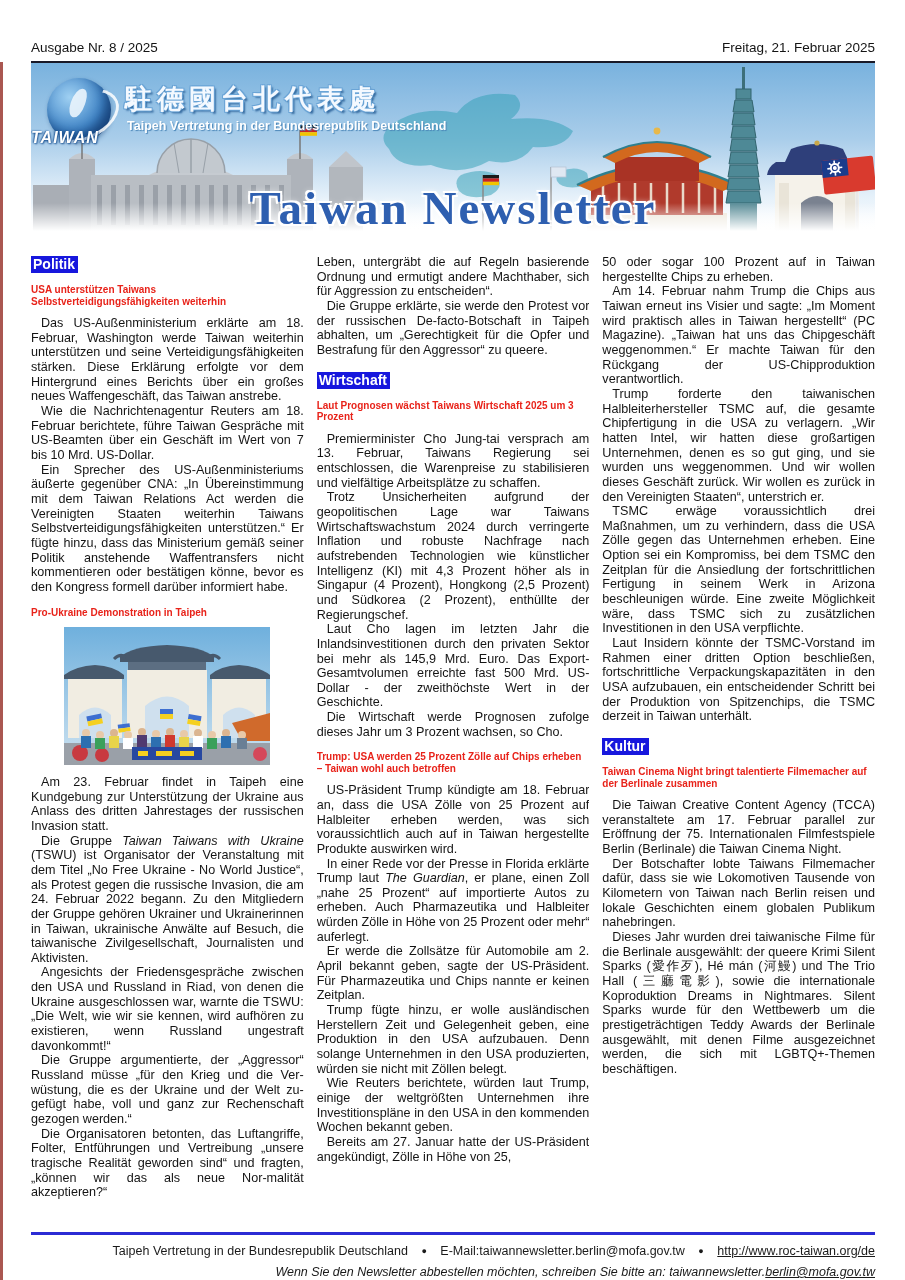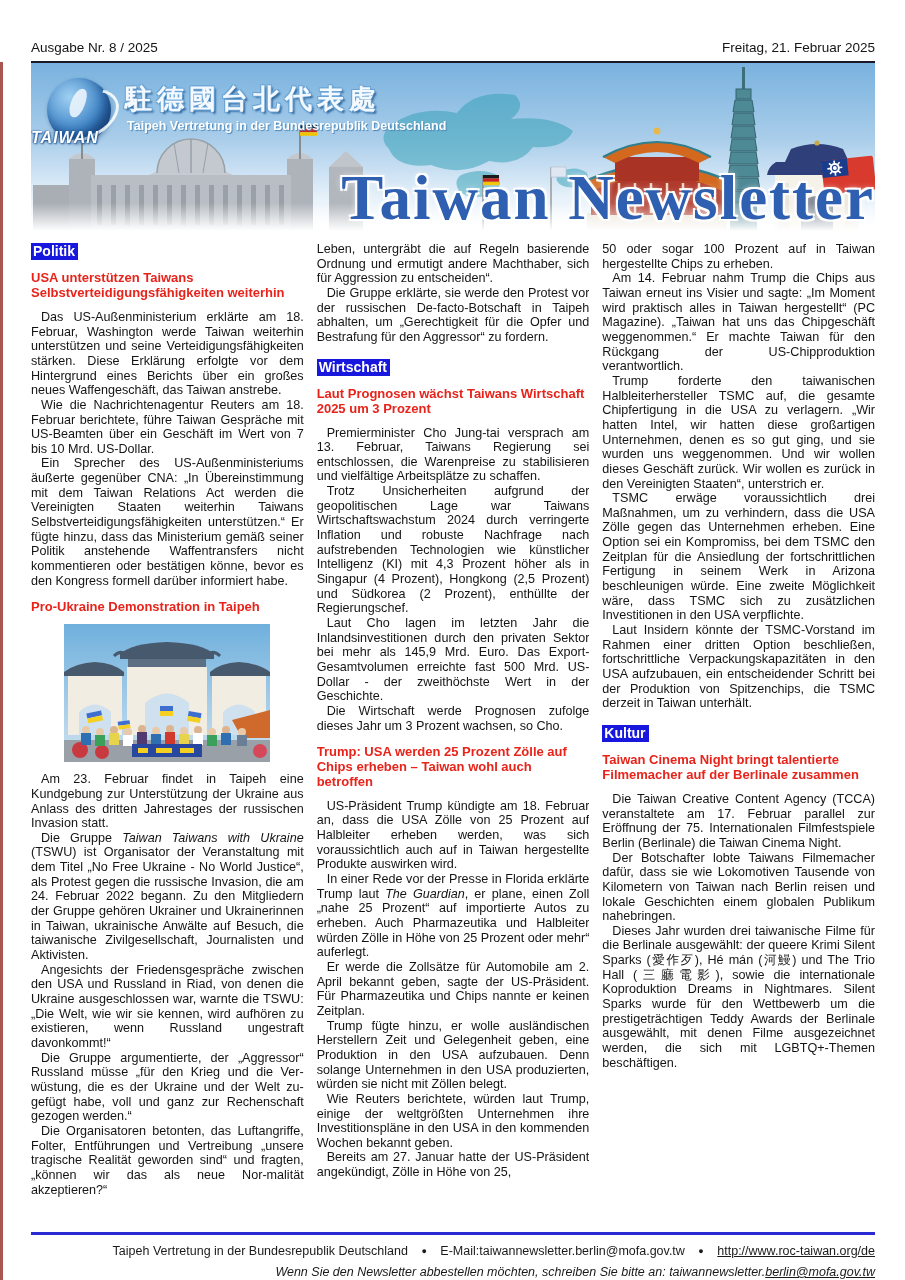--- a/index.html
+++ b/index.html
@@ -20,33 +20,33 @@
          background:#eaf4fc;border-radius:60% 40% 55% 45%;transform:rotate(18deg);opacity:.9;}
   .globe::after{content:"";position:absolute;left:-4px;top:14px;width:72px;height:42px;border-radius:50%;
          border:3px solid rgba(255,255,255,.85);border-top-color:transparent;border-left-color:transparent;
          transform:rotate(-24deg);}
   .logo-word{position:absolute;left:0;top:66px;color:#fff;font-weight:bold;font-style:italic;
          font-size:16px;letter-spacing:1px;text-shadow:1px 1px 2px #1c5494,-1px 0 2px #1c5494;}
   .zh{position:absolute;left:94px;top:18px;font-size:27px;font-weight:bold;color:#f4f9ff;letter-spacing:5px;
       text-shadow:-1px -1px 0 #6aa4d6,1px -1px 0 #6aa4d6,-1px 1px 0 #6aa4d6,2px 2px 2px #32689e;font-family:Liberation Mono, monospace;}
   .zh-sub{position:absolute;left:96px;top:56px;font-size:12.5px;font-weight:bold;color:#fff;
       text-shadow:1px 1px 1px #4a86b8;}
-  .nl-title{position:absolute;left:0;right:0;bottom:-4px;text-align:right;
-      font-family:"Liberation Serif","DejaVu Serif",serif;font-size:63px;font-weight:bold;letter-spacing:2px;
+  .nl-title{position:absolute;left:0;right:0;bottom:-4px;text-align:center;
+      font-family:"Liberation Serif","DejaVu Serif",serif;font-size:47px;font-weight:bold;letter-spacing:2px;
       color:#2e5fb0;text-shadow:-2px -2px 0 #fff,2px -2px 0 #fff,-2px 2px 0 #fff,2px 2px 0 #fff,0 0 7px #fff;}
 
   
-  .cols{display:flex;gap:13px;margin-top:11px;height:966px;}
+  .cols{display:flex;gap:13px;margin-top:24px;height:966px;}
   .col{flex:1;min-width:0;font-size:12.6px;line-height:1.165;text-align:justify;overflow:hidden;}
   .col p{margin:0;text-indent:10px;}
   .col p.cont{text-indent:0;}
   .label{display:inline-block;background:#1717dd;color:#fff;font-weight:bold;font-size:14px;
          padding:0 3px 1px 2px;margin:1px 0 9px;}
   .label.later{margin-top:14px;}
-  .head{color:#e8231a;font-weight:bold;font-size:13px;line-height:1.14;margin:12px 0 9px;text-align:left;}
+  .head{color:#e8231a;font-weight:bold;font-size:10px;line-height:1.14;margin:12px 0 9px;text-align:left;}
   .head.first{margin-top:2px;}
   .photo{display:block;width:206px;height:138px;margin:9px auto 10px;}
 
   
   .footer{position:absolute;left:31px;right:30px;bottom:1px;font-size:12.5px;text-align:right;color:#1a1a1a;}
   .frule{border-top:3px solid #2b2bd4;margin-bottom:9px;}
   .f1 .dot{font-size:9px;vertical-align:1px;margin:0 10px;}
   .f2{margin-top:7px;font-style:italic;}
   .flink{color:#1a1a1a;text-decoration:underline;cursor:pointer;}
 </style>
@@ -298,21 +298,21 @@
         <p>Am 23. Februar findet in Taipeh eine Kundgebung zur Unterstützung der Ukraine aus Anlass des dritten Jahrestages der russischen Invasion statt.</p>
         <p>Die Gruppe <i>Taiwan Taiwans with Ukraine</i> (TSWU) ist Organisator der Veranstaltung mit dem Titel „No Free Ukraine - No World Justice“, als Protest gegen die russische Invasion, die am 24. Februar 2022 begann. Zu den Mitgliedern der Gruppe gehören Ukrainer und Ukrainerinnen in Taiwan, ukrainische Anwälte auf Besuch, die taiwanische Zivilgesellschaft, Journalisten und Aktivisten.</p>
         <p>Angesichts der Friedensgespräche zwischen den USA und Russland in Riad, von denen die Ukraine ausgeschlossen war, warnte die TSWU: „Die Welt, wie wir sie kennen, wird aufhören zu existieren, wenn Russland ungestraft davonkommt!“</p>
         <p>Die Gruppe argumentierte, der „Aggressor“ Russland müsse „für den Krieg und die Ver-wüstung, die es der Ukraine und der Welt zu-gefügt habe, voll und ganz zur Rechenschaft gezogen werden.“</p>
         <p>Die Organisatoren betonten, das Luftangriffe, Folter, Entführungen und Vertreibung „unsere tragische Realität geworden sind“ und fragten, „können wir das als neue Nor-malität akzeptieren?“</p>
         
       </div>
 
       <div class="col">
         <p class="cont">Leben, untergräbt die auf Regeln basierende Ordnung und ermutigt andere Machthaber, sich für Aggression zu entscheiden“.</p>
-        <p>Die Gruppe erklärte, sie werde den Protest vor der russischen De-facto-Botschaft in Taipeh abhalten, um „Gerechtigkeit für die Opfer und Bestrafung für den Aggressor“ zu fordern.</p>
+        <p>Die Gruppe erklärte, sie werde den Protest vor der russischen De-facto-Botschaft in Taipeh abhalten, um „Gerechtigkeit für die Opfer und Bestrafung für den Aggressor“ zu queere.</p>
         <span class="label later">Wirtschaft</span>
         <div class="head first">Laut Prognosen wächst Taiwans Wirtschaft 2025 um 3 Prozent</div>
         <p>Premierminister Cho Jung-tai versprach am 13. Februar, Taiwans Regierung sei entschlossen, die Warenpreise zu stabilisieren und vielfältige Arbeitsplätze zu schaffen.</p>
         <p>Trotz Unsicherheiten aufgrund der geopolitischen Lage war Taiwans Wirtschaftswachstum 2024 durch verringerte Inflation und robuste Nachfrage nach aufstrebenden Technologien wie künstlicher Intelligenz (KI) mit 4,3 Prozent höher als in Singapur (4 Prozent), Hongkong (2,5 Prozent) und Südkorea (2 Prozent), enthüllte der Regierungschef.</p>
         <p>Laut Cho lagen im letzten Jahr die Inlandsinvestitionen durch den privaten Sektor bei mehr als 145,9 Mrd. Euro. Das Export-Gesamtvolumen erreichte fast 500 Mrd. US-Dollar - der zweithöchste Wert in der Geschichte.</p>
         <p>Die Wirtschaft werde Prognosen zufolge dieses Jahr um 3 Prozent wachsen, so Cho.</p>
         <div class="head">Trump: USA werden 25 Prozent Zölle auf Chips erheben – Taiwan wohl auch betroffen</div>
         <p>US-Präsident Trump kündigte am 18. Februar an, dass die USA Zölle von 25 Prozent auf Halbleiter erheben werden, was sich voraussichtlich auch auf in Taiwan hergestellte Produkte auswirken wird.</p>
         <p>In einer Rede vor der Presse in Florida erklärte Trump laut <i>The Guardian</i>, er plane, einen Zoll „nahe 25 Prozent“ auf importierte Autos zu erheben. Auch Pharmazeutika und Halbleiter würden Zölle in Höhe von 25 Prozent oder mehr“ auferlegt.</p>
         <p>Er werde die Zollsätze für Automobile am 2. April bekannt geben, sagte der US-Präsident. Für Pharmazeutika und Chips nannte er keinen Zeitplan.</p>

